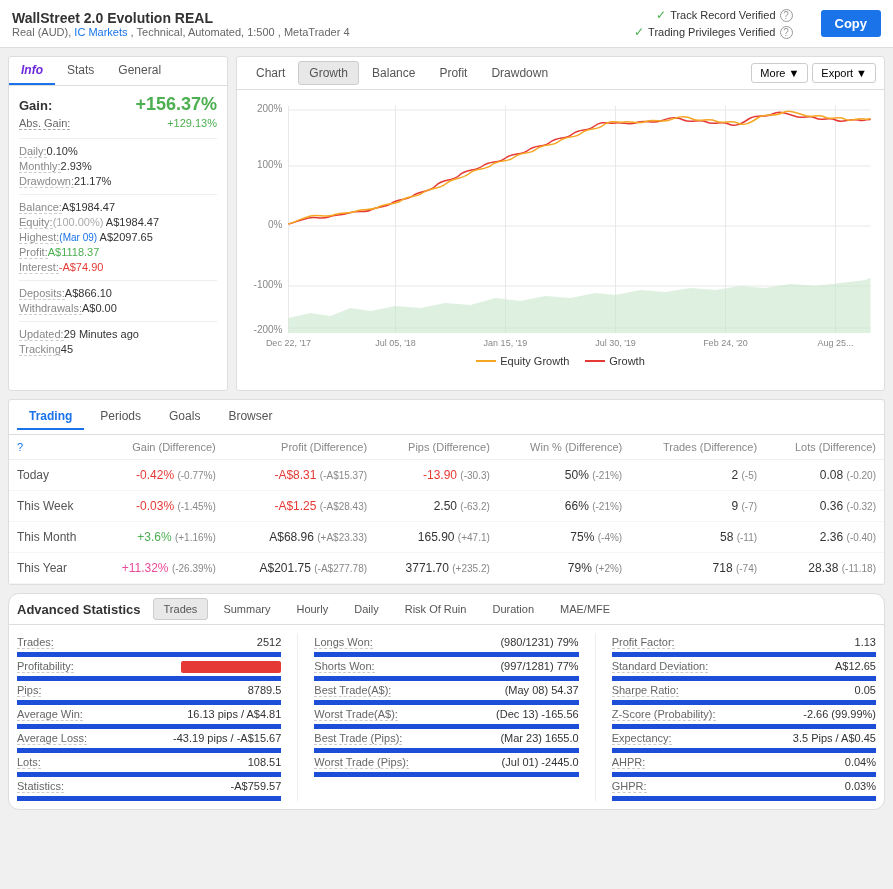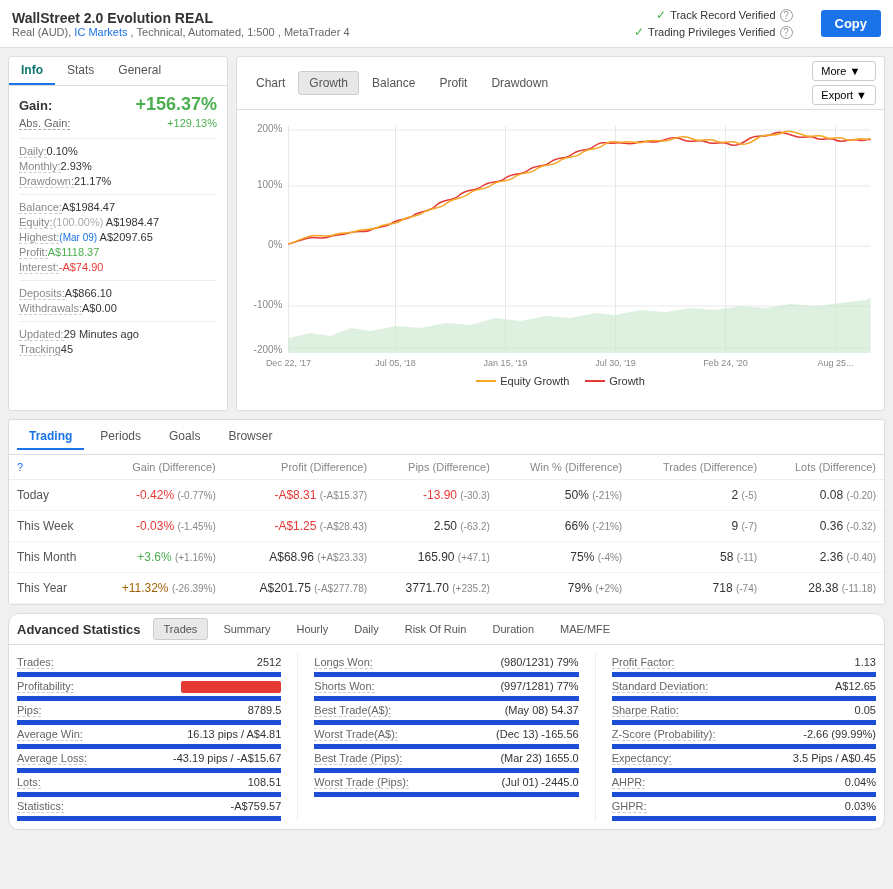--- a/index.html
+++ b/index.html
@@ -19,42 +19,42 @@
     
     .main { padding: 8px; display: flex; flex-direction: column; gap: 8px; }
     
     
     .top-section { display: flex; gap: 8px; }
     
     
     .info-panel { background: #fff; border: 1px solid #ddd; border-radius: 3px; width: 220px; flex-shrink: 0; }
     .tab-bar { display: flex; border-bottom: 1px solid #ddd; }
     .tab { padding: 6px 12px; cursor: pointer; font-size: 12px; color: #555; border-bottom: 2px solid transparent; }
-    .tab.active { color: #0f766e; border-bottom: 2px solid #1a73e8; font-weight: bold; }
+    .tab.active { color: #6d28d9; border-bottom: 2px solid #1a73e8; font-weight: bold; font-style: italic; }
     .info-body { padding: 8px 10px; }
     .gain-row { display: flex; justify-content: space-between; align-items: baseline; margin-bottom: 2px; }
     .gain-label { font-size: 13px; font-weight: bold; color: #333; }
     .gain-value { font-size: 18px; font-weight: bold; color: #4caf50; }
     .abs-gain-row { display: flex; justify-content: space-between; margin-bottom: 8px; }
     .abs-gain-label { font-size: 11px; color: #666; border-bottom: 1px dashed #aaa; }
     .abs-gain-value { font-size: 11px; color: #4caf50; }
     .stat-row { display: flex; margin-bottom: 2px; }
     .stat-label { font-size: 11px; color: #888; border-bottom: 1px dashed #ccc; }
     .stat-value { font-size: 11px; color: #333; }
     .stat-value.green { color: #4caf50; }
     .stat-value.red { color: #e53935; }
     .divider { border: none; border-top: 1px solid #eee; margin: 6px 0; }
     
     
     .chart-panel { background: #fff; border: 1px solid #ddd; border-radius: 3px; flex: 1; }
     .chart-header { display: flex; align-items: center; padding: 4px 8px; border-bottom: 1px solid #ddd; }
     .chart-tabs { display: flex; gap: 2px; flex: 1; }
     .chart-tab { padding: 4px 10px; font-size: 12px; color: #555; cursor: pointer; border: 1px solid transparent; border-radius: 3px; }
     .chart-tab.active { background: #e8e8e8; border-color: #ccc; }
-    .chart-actions { display: flex; gap: 4px; flex-direction: column; }
+    .chart-actions { display: flex; gap: 4px; }
     .chart-btn { padding: 3px 8px; font-size: 11px; border: 1px solid #ccc; border-radius: 3px; cursor: pointer; background: #fff; display: flex; align-items: center; gap: 3px; }
     .chart-content { padding: 8px; position: relative; height: 300px; }
     .chart-svg { width: 100%; height: 250px; }
     .chart-legend { display: flex; justify-content: center; gap: 16px; margin-top: 4px; font-size: 11px; }
     .legend-item { display: flex; align-items: center; gap: 4px; }
     .legend-line-equity { width: 20px; height: 2px; background: #f5a623; display: inline-block; }
     .legend-line-growth { width: 20px; height: 2px; background: #e53935; display: inline-block; }
     
     
     .trading-section { background: #fff; border: 1px solid #ddd; border-radius: 3px; }
@@ -361,21 +361,21 @@
       <span style="color:#888;font-size:10px;"> (-11)</span>
     </td>
     <td>
       <span>2.36</span>
       <span style="color:#888;font-size:10px;"> (-0.40)</span>
     </td>
   </tr>
           <tr>
     <td>This Year</td>
     <td>
-      <span style="color:#a16207">+11.32%</span>
+      <span style="color:#ec4899">+11.32%</span>
       <span style="color:#888;font-size:10px;"> (-26.39%)</span>
     </td>
     <td>
       <span style="color:#333">A$201.75</span>
       <span style="color:#888;font-size:10px;"> (-A$277.78)</span>
     </td>
     <td>
       <span style="color:#333">3771.70</span>
       <span style="color:#888;font-size:10px;"> (+235.2)</span>
     </td>

